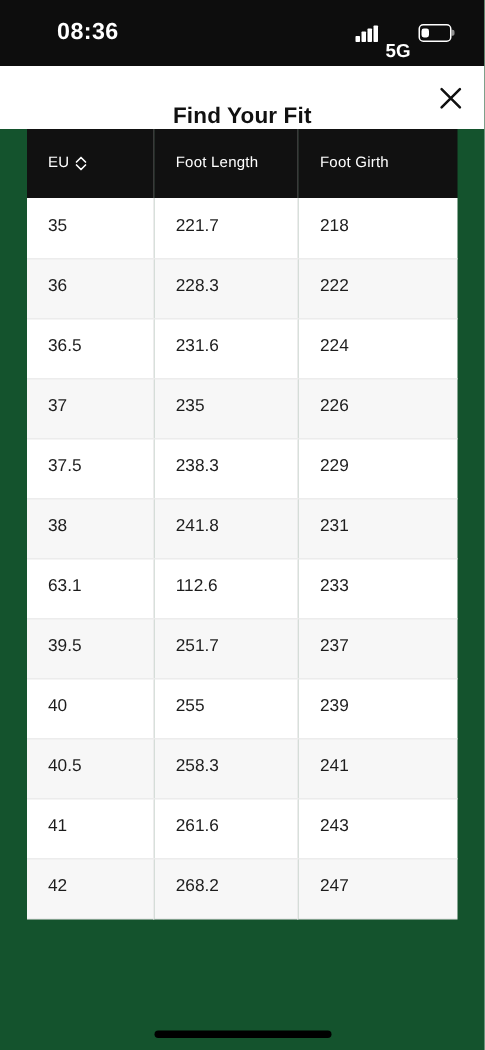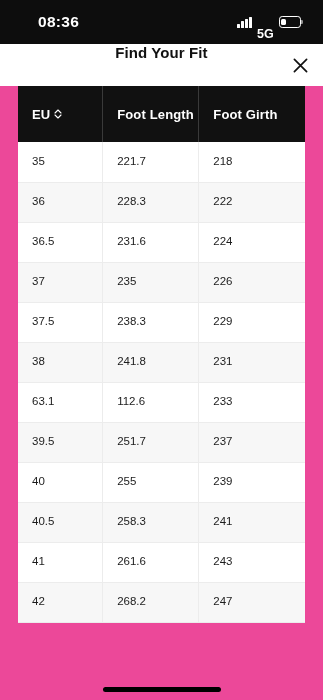--- a/index.html
+++ b/index.html
@@ -14,21 +14,21 @@
   body {
     font-family: "Liberation Sans", sans-serif;
     background: #ffffff;
     -webkit-font-smoothing: antialiased;
   }
 
   .phone {
     position: relative;
     width: 323px;
     height: 700px;
-    background: #ec4899;
+    background: #14532d;
     overflow: hidden;
   }
 
   
   .status-bar {
     position: relative;
     height: 44px;
     background: #0d0d0d;
     display: flex;
     align-items: center;
@@ -104,21 +104,21 @@
     background: #ffffff;
     border-radius: 1.6px;
   }
 
   
   .title-bar {
     position: relative;
     height: 42px;
     background: #ffffff;
     display: flex;
-    align-items: flex-start;
+    align-items: flex-end;
     justify-content: center;
   }
 
   .title-text {
     font-size: 15px;
     font-weight: 700;
     color: #111111;
     letter-spacing: .1px;
   }
 
@@ -155,23 +155,23 @@
   .fit-table td {
     text-align: left;
     padding: 0 14px;
     font-size: 11.5px;
     line-height: 1;
   }
 
   .fit-table thead th {
     background: #111111;
     color: #ffffff;
-    height: 56px;
-    font-weight: 700;
-    font-size: 13px;
+    height: 46px;
+    font-weight: 400;
+    font-size: 10px;
     letter-spacing: .15px;
     border-right: 1px solid #3a3a3a;
     vertical-align: middle;
     white-space: nowrap;
   }
   .fit-table thead th:last-child { border-right: none; }
 
   .th-inner {
     display: flex;
     align-items: center;

